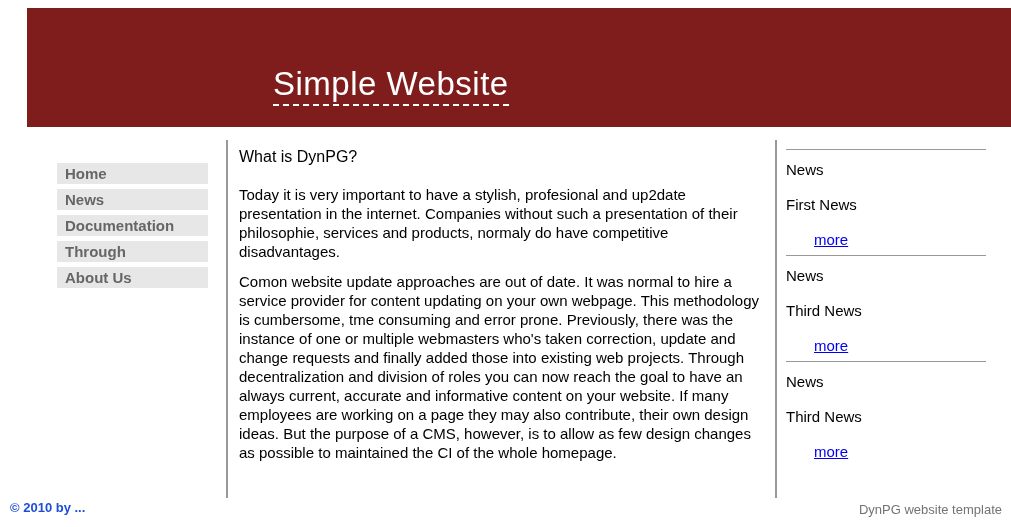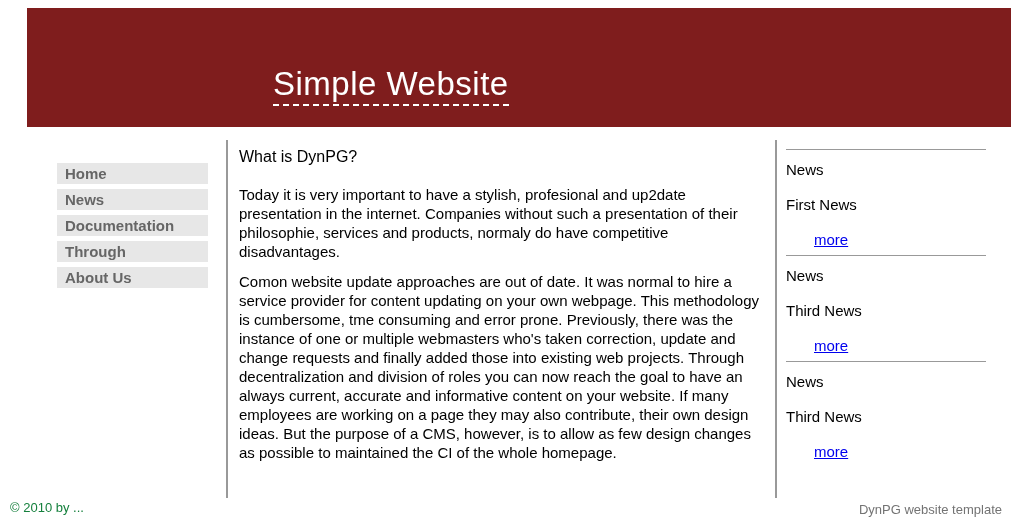--- a/index.html
+++ b/index.html
@@ -106,22 +106,23 @@
   .news-column a.more-link {
     color: #0000ee;
     text-decoration: underline;
     cursor: pointer;
   }
 
   
   .footer-left {
     position: absolute;
     left: 10px; top: 500px;
-    color: #15803d;
+    color: #1d4ed8;
     font-size: 13px;
+    font-weight: bold;
   }
   .footer-right {
     position: absolute;
     right: 9px; top: 502px;
     color: #737373;
     font-size: 13px;
   }
 </style>
 </head>
 <body>

